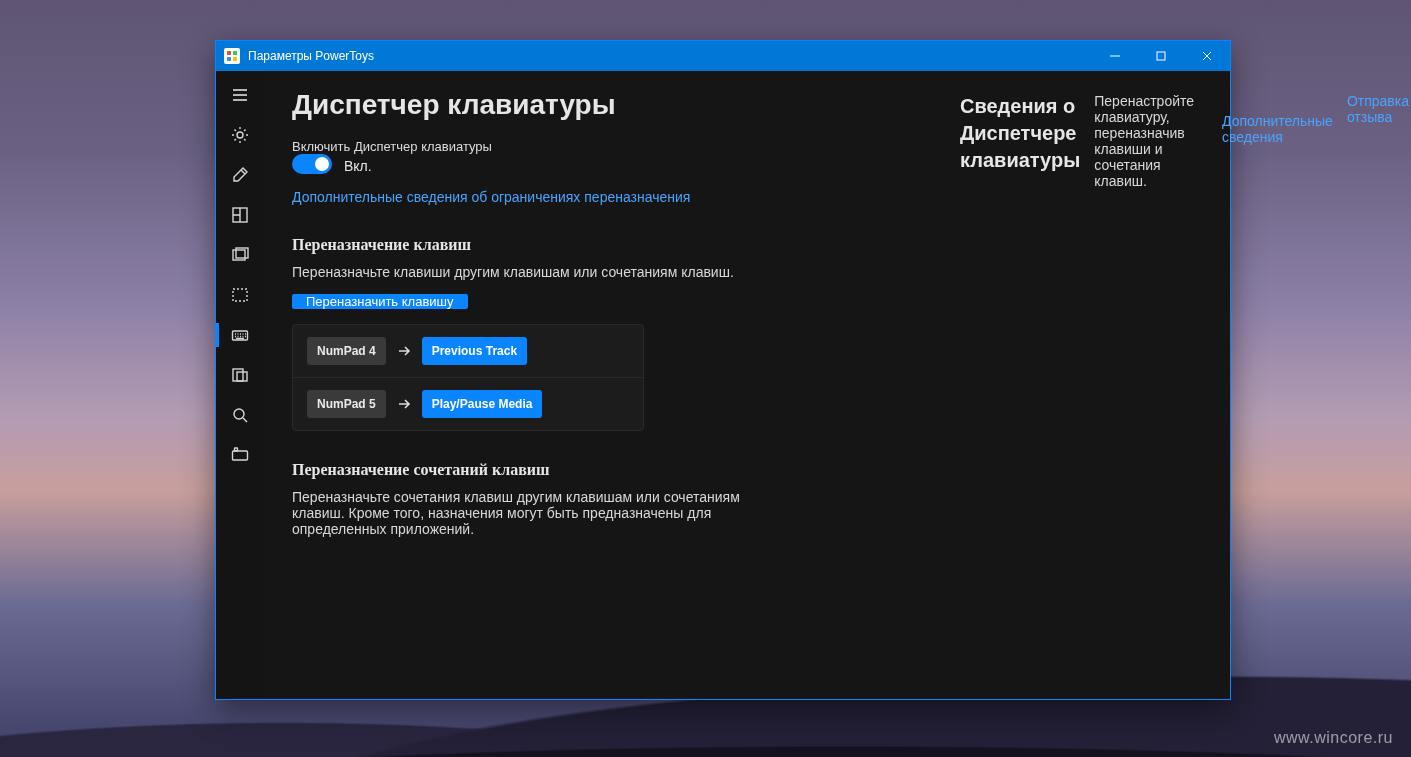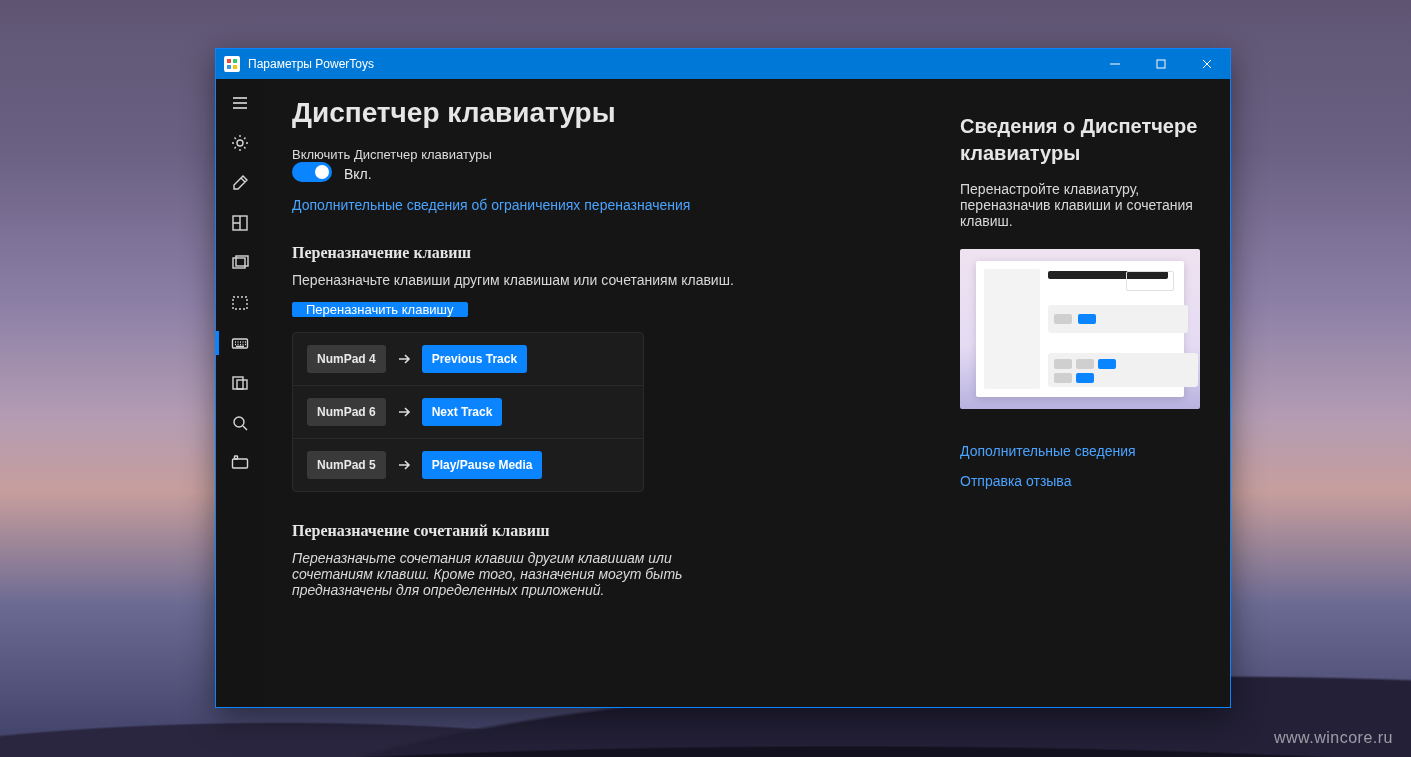--- a/index.html
+++ b/index.html
@@ -17,21 +17,21 @@
   .hill-near {
     position:absolute; left:0; right:0; bottom:0; height:120px;
     background: radial-gradient(140% 160% at 60% 180%, #141220 0 55%, transparent 56%);
   }
   .watermark {
     position:absolute; right:18px; bottom:10px; color: rgba(255,255,255,.55);
     font-size:16px; letter-spacing:.5px;
   }
 
   .window {
-    position:absolute; left:215px; top:48px; width:1016px; height:660px;
+    position:absolute; left:215px; top:40px; width:1016px; height:660px;
     background:#151515; border:1px solid #0a84ff; box-shadow:0 10px 30px rgba(0,0,0,.45);
     display:flex; flex-direction:column;
   }
   .titlebar {
     height:30px; background:#0078d7; display:flex; align-items:center; color:#fff;
   }
   .titlebar .app-icon {
     width:16px; height:16px; margin:0 8px 0 8px; display:inline-flex; align-items:center; justify-content:center;
     background:#fff; border-radius:2px;
   }
@@ -85,21 +85,21 @@
     display:flex; align-items:center; gap:10px; padding:12px 14px; border-top:1px solid #2a2a2a;
   }
   .remap-row:first-child { border-top:none; }
   .chip {
     background:#3a3a3a; color:#e9e9e9; font-size:12px; font-weight:600; padding:7px 10px; border-radius:3px;
   }
   .chip.blue { background:#0a84ff; color:#fff; }
   .arrow { color:#cfcfcf; display:flex; align-items:center; }
 
   .aside {
-    width:270px; padding:34px 22px 22px 0; display:flex; flex-direction:column; gap:14px;
+    width:270px; padding:22px 22px 22px 0; display:flex; flex-direction:row; gap:14px;
   }
   .aside h2 { font-size:20px; font-weight:600; line-height:1.35; }
   .aside p { font-size:14px; color:#d8d8d8; }
   .preview {
     width:240px; height:160px; background:linear-gradient(180deg,#efe2f0,#e5dcf4 60%,#b7b2e0);
     border-radius:2px; position:relative; overflow:hidden; margin-top:6px;
   }
   .preview .inner {
     position:absolute; left:16px; right:16px; top:12px; bottom:12px; background:#fff; border-radius:2px;
     box-shadow:0 2px 8px rgba(0,0,0,.15);
@@ -233,41 +233,32 @@
           <div class="remap-row">
             <span class="chip src">NumPad 4</span>
             <span class="arrow">
               <svg width="16" height="16" viewBox="0 0 16 16" fill="none" stroke="#dcdcdc" stroke-width="1.6">
                   <path d="M3 8h9M9 4l4 4-4 4"></path>
                 </svg>
             </span>
             <span class="chip blue">Previous Track</span>
           </div>
           <div class="remap-row">
-            <span class="chip src">NumPad 6</span>
-            <span class="arrow">
-              <svg width="16" height="16" viewBox="0 0 16 16" fill="none" stroke="#dcdcdc" stroke-width="1.6">
-                  <path d="M3 8h9M9 4l4 4-4 4"></path>
-                </svg>
-            </span>
-            <span class="chip blue">Next Track</span>
-          </div>
-          <div class="remap-row">
             <span class="chip src">NumPad 5</span>
             <span class="arrow">
               <svg width="16" height="16" viewBox="0 0 16 16" fill="none" stroke="#dcdcdc" stroke-width="1.6">
                   <path d="M3 8h9M9 4l4 4-4 4"></path>
                 </svg>
             </span>
             <span class="chip blue">Play/Pause Media</span>
           </div>
         </div>
 
         <div class="section-title">Переназначение сочетаний клавиш</div>
-        <div class="desc" style="max-width:460px;font-style:italic;">Переназначьте сочетания клавиш другим клавишам или сочетаниям клавиш. Кроме того, назначения могут быть предназначены для определенных приложений.</div>
+        <div class="desc" style="max-width:460px;">Переназначьте сочетания клавиш другим клавишам или сочетаниям клавиш. Кроме того, назначения могут быть предназначены для определенных приложений.</div>
       </div>
 
       <div class="aside">
         <h2>Сведения о Диспетчере клавиатуры</h2>
         <p>Перенастройте клавиатуру, переназначив клавиши и сочетания клавиш.</p>
 
         <div class="preview">
           <div class="inner">
             <div class="col"></div>
             <div class="title-bar"></div>

